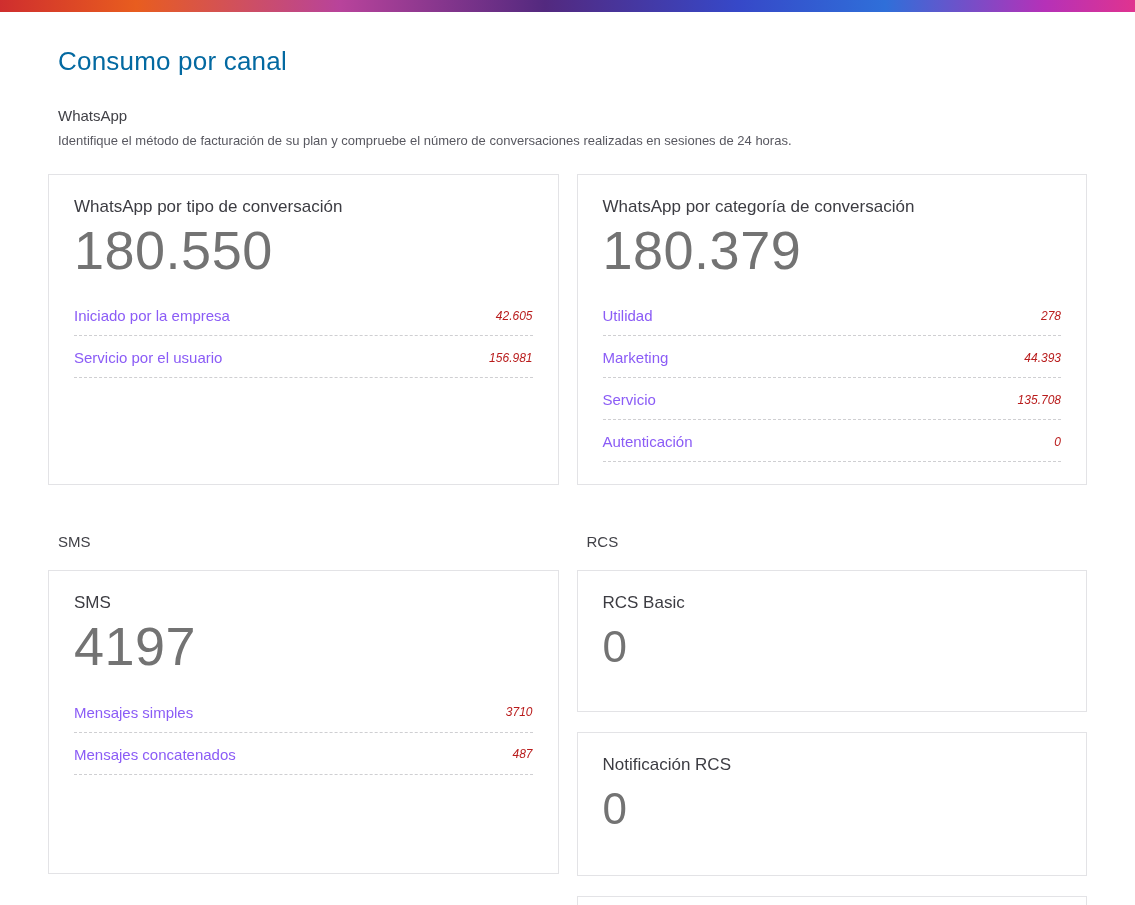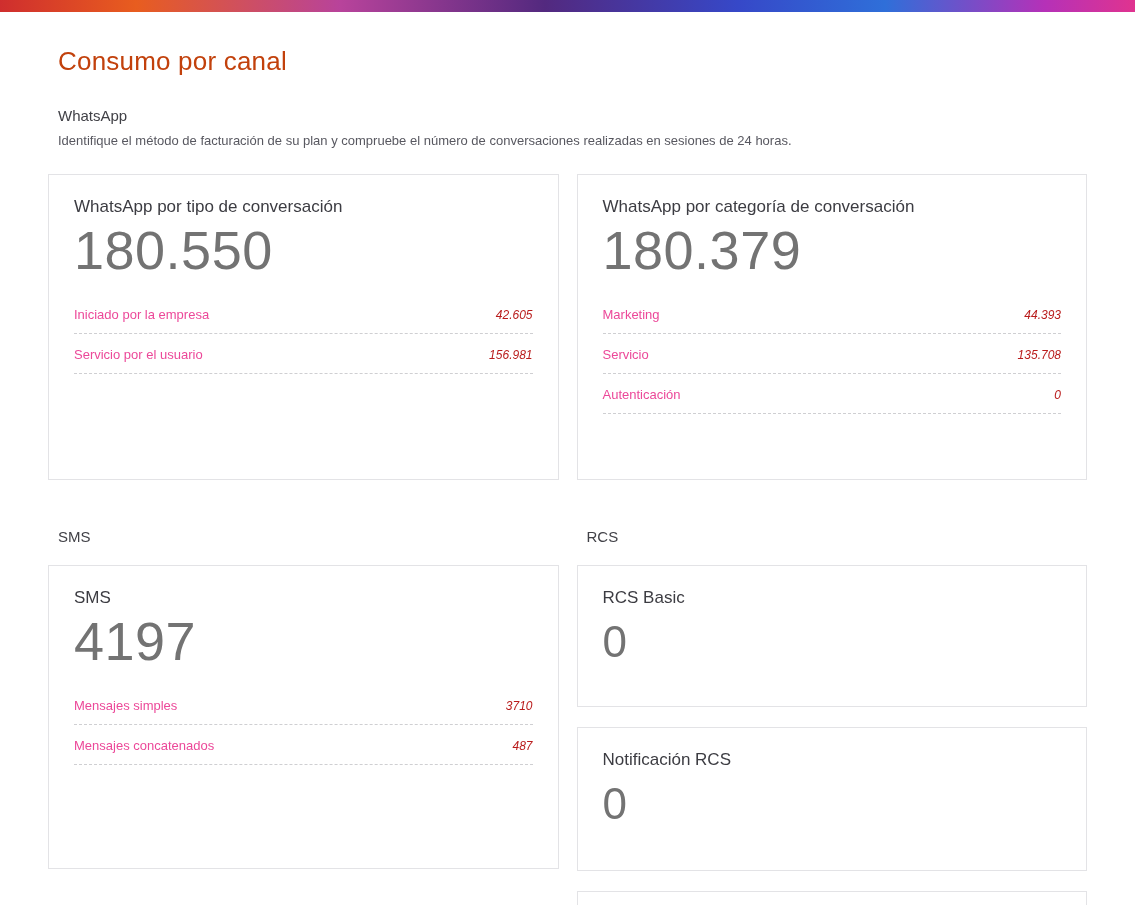--- a/index.html
+++ b/index.html
@@ -23,21 +23,21 @@
     background: linear-gradient(90deg,
       #2f6fd9 0%, #53297f 28%, #b531b8 55%, #e0338f 78%, #cf2e2e 100%);
     margin-top: 14px;
   }
   .content {
     padding: 34px 48px 0;
   }
   .page-title {
     font-size: 26px;
     font-weight: 400;
-    color: #c2410c;
+    color: #0369a1;
     padding-left: 10px;
     margin-bottom: 30px;
     letter-spacing: 0.2px;
   }
   .section-heading {
     font-size: 15px;
     font-weight: 500;
     color: #414147;
     padding-left: 10px;
     margin-bottom: 9px;
@@ -81,22 +81,22 @@
     margin: 10px 0 0;
   }
   .metric-row {
     display: flex;
     justify-content: space-between;
     align-items: center;
     padding: 13px 0 11px;
     border-bottom: 1px dashed #cfcfd2;
   }
   .metric-label {
-    font-size: 13px;
-    color: #ec4899;
+    font-size: 15px;
+    color: #8b5cf6;
   }
   .metric-value {
     font-size: 12px;
     color: #b91c1c;
     font-style: italic;
   }
   .section-row {
     display: grid;
     grid-template-columns: 1fr 1fr;
     gap: 18px;
@@ -134,20 +134,24 @@
         <div class="metric-row">
           <span class="metric-label">Servicio por el usuario</span>
           <span class="metric-value">156.981</span>
         </div>
       </div>
 
       <div class="card tall">
         <div class="card-title">WhatsApp por categoría de conversación</div>
         <div class="card-total">180.379</div>
         <div class="metric-row">
+          <span class="metric-label">Utilidad</span>
+          <span class="metric-value">278</span>
+        </div>
+        <div class="metric-row">
           <span class="metric-label">Marketing</span>
           <span class="metric-value">44.393</span>
         </div>
         <div class="metric-row">
           <span class="metric-label">Servicio</span>
           <span class="metric-value">135.708</span>
         </div>
         <div class="metric-row">
           <span class="metric-label">Autenticación</span>
           <span class="metric-value">0</span>

